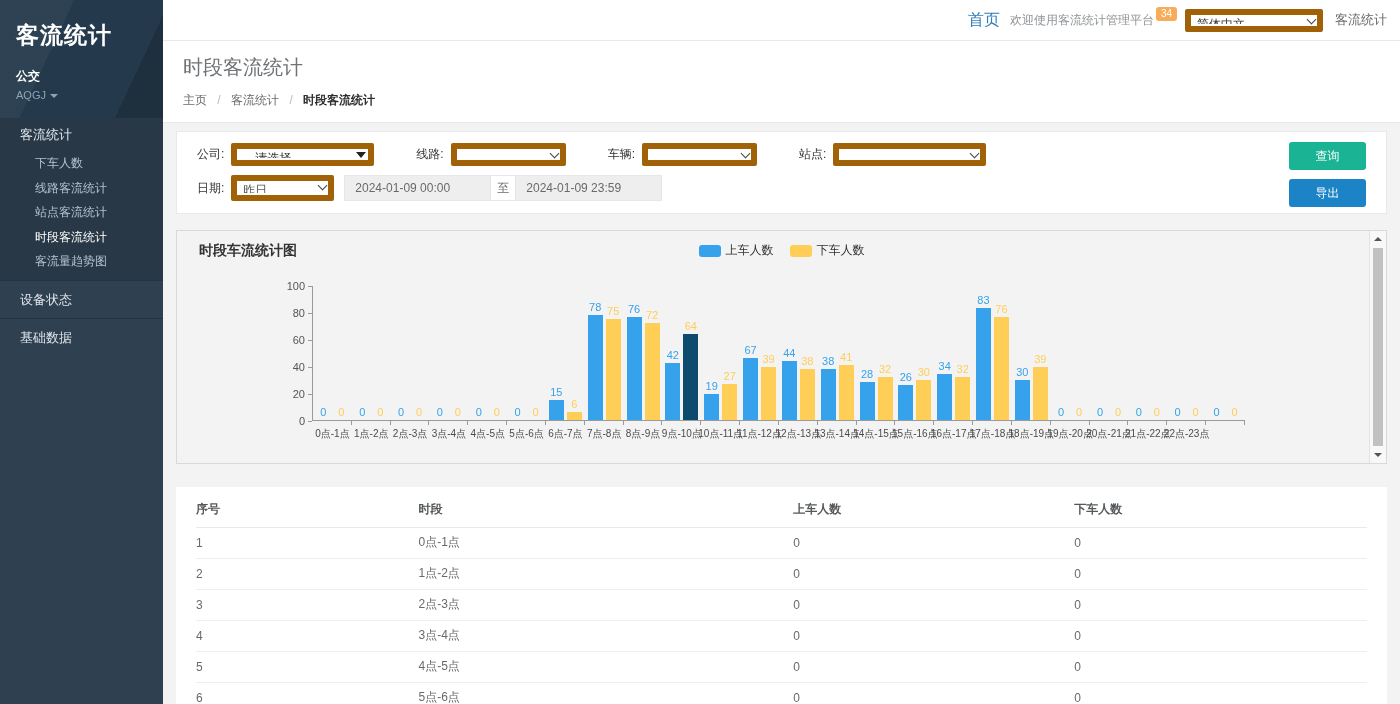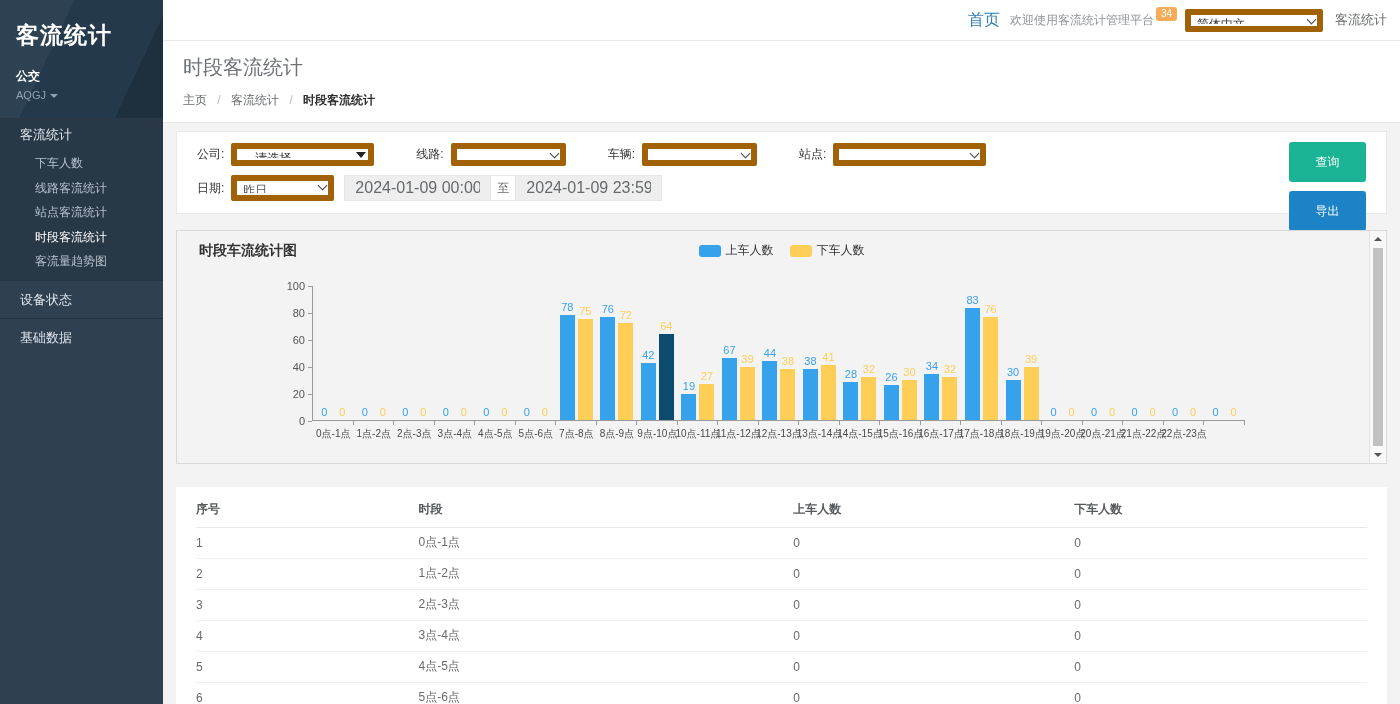--- a/index.html
+++ b/index.html
@@ -50,26 +50,26 @@
   .panel { background:#fff; border:1px solid #e7eaec; }
 
   
   .filter-panel { position:relative; padding:11px 20px 12px; }
   .f-row { display:flex; align-items:center; }
   .f-row + .f-row { margin-top:9px; }
   .f-label { font-size:12px; color:#333; margin-right:7px; white-space:nowrap; }
   .f-gap { margin-left:42px; }
   .sel.w-company { width:143px; } .sel.w-line { width:115px; } .sel.w-vehicle { width:115px; } .sel.w-station { width:153px; }
   .sel.w-date { width:103px; } .sel.w-date select { height:26px; color:#555; }
-  .date-input { width:146px; height:26px; background:#eeeeee; border:1px solid #e5e6e7; color:#676a6c; font-size:16px; padding:12px 10px; font-family:inherit; }
+  .date-input { width:146px; height:26px; background:#eeeeee; border:1px solid #e5e6e7; color:#676a6c; font-size:12px; padding:12px 10px; font-family:inherit; }
   .date-input.start { margin-left:10px; border-right:none; }
   .to-box { width:26px; height:26px; background:#fff; border:1px solid #e5e6e7; color:#676a6c; font-size:12px; display:flex; align-items:center; justify-content:center; }
   .date-input.end { border-left:none; }
   .btn-col { position:absolute; right:20px; top:10px; display:flex; flex-direction:column; gap:9px; }
-  .btn { width:77px; height:40px; border:none; border-radius:3px; color:#fff; font-size:12px; font-family:Liberation Serif, serif; cursor:pointer; }
+  .btn { width:77px; height:28px; border:none; border-radius:3px; color:#fff; font-size:12px; font-family:Liberation Serif, serif; cursor:pointer; }
   .btn-query { background:#1ab394; }
   .btn-export { background:#1c84c6; }
 
   
   .chart-panel { position:relative; margin-top:16px; height:234px; border:1px solid #d9d9d9; overflow:hidden; }
   .chart-title { position:absolute; left:22px; top:11px; font-size:14px; font-weight:bold; color:#333; }
   .legend { position:absolute; left:50%; top:11px; transform:translateX(-50%); display:flex; gap:16px; }
   .legend-item { display:flex; align-items:center; gap:5px; cursor:pointer; }
   .legend-swatch { width:22px; height:12px; border-radius:3px; }
   .legend-label { font-size:12px; color:#333; }
@@ -243,20 +243,29 @@
                 <span class="xlab">4点-5点</span>
               </div>
               <div class="grp">
                 <div class="bar" style="height: 0px; background: transparent;">
                   <span class="bar-val" style="color: rgb(54, 162, 235);">0</span>
                 </div>
                 <div class="bar" style="height: 0px; background: transparent;">
                   <span class="bar-val" style="color: rgb(255, 206, 86);">0</span>
                 </div>
                 <span class="xlab">5点-6点</span>
+              </div>
+              <div class="grp">
+                <div class="bar" style="height: 20.25px; background: rgb(54, 162, 235);">
+                  <span class="bar-val" style="color: rgb(54, 162, 235);">15</span>
+                </div>
+                <div class="bar" style="height: 8.1px; background: rgb(255, 206, 86);">
+                  <span class="bar-val" style="color: rgb(255, 206, 86);">6</span>
+                </div>
+                <span class="xlab">6点-7点</span>
               </div>
               <div class="grp">
                 <div class="bar" style="height: 105.3px; background: rgb(54, 162, 235); margin-top: 44px;">
                   <span class="bar-val" style="color: rgb(54, 162, 235);">78</span>
                 </div>
                 <div class="bar" style="height: 101.25px; background: rgb(255, 206, 86);">
                   <span class="bar-val" style="color: rgb(255, 206, 86);">75</span>
                 </div>
                 <span class="xlab">7点-8点</span>
               </div>

